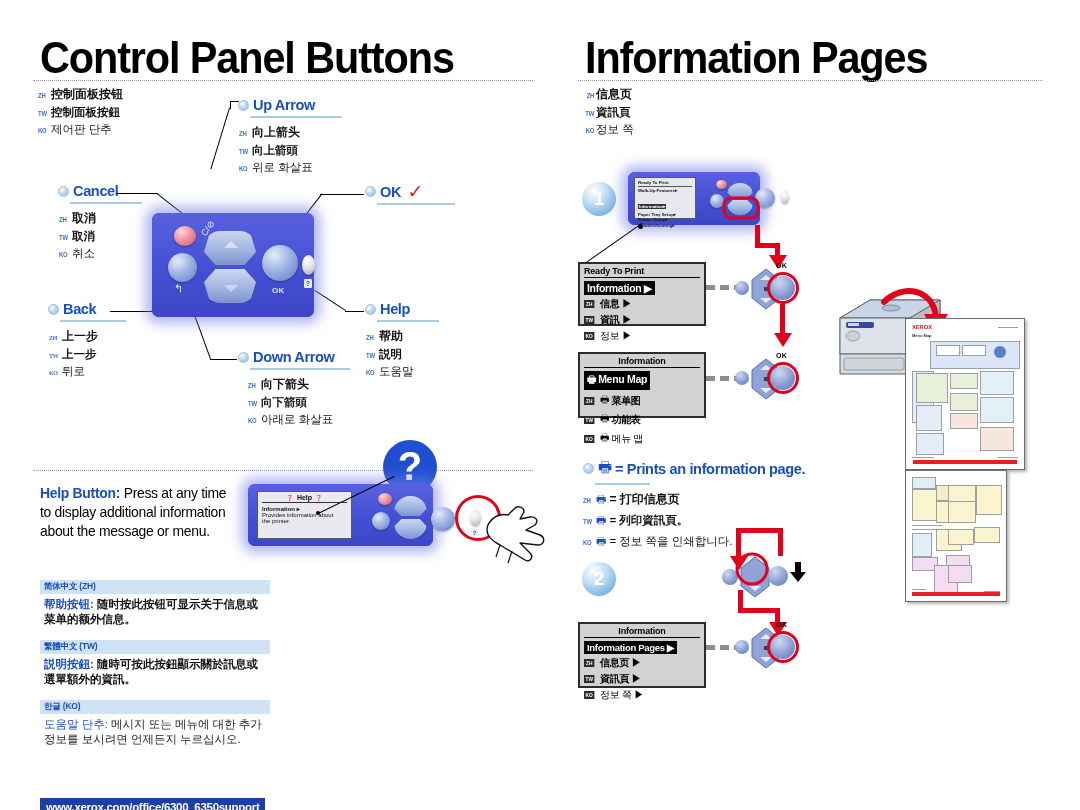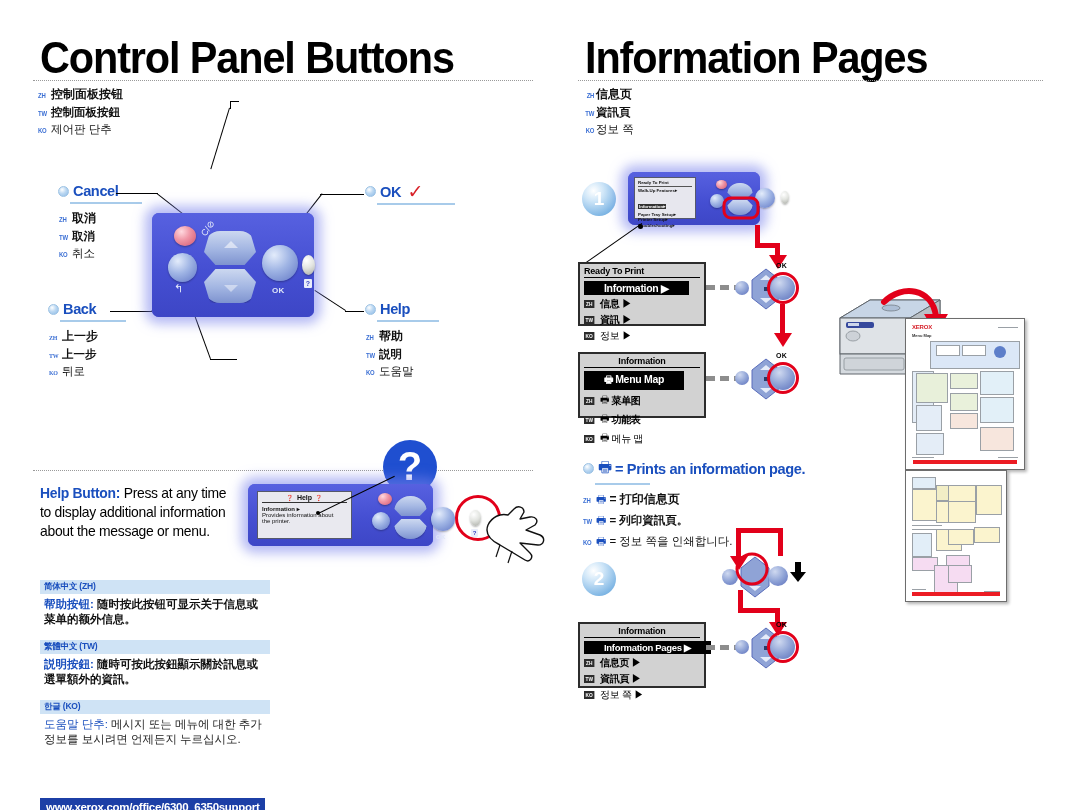--- a/index.html
+++ b/index.html
@@ -84,21 +84,21 @@
   
   .lcd{
     position:absolute;background:#d2d2d2;border:2px solid #2c2c2c;
     font-family:"Liberation Sans",sans-serif;box-sizing:border-box;
   }
   .lcd-title{font-size:9px;font-weight:700;color:#000;padding:2px 4px 1px 4px;letter-spacing:-.2px;}
   .lcd-title.ctr{text-align:center;}
   .lcd-sep{height:1px;background:#000;margin:0 4px 2px 4px;}
   .lcd-hl{
     background:#000;color:#fff;font-size:10.5px;font-weight:700;
-    padding:1px 20px;display:inline-block;letter-spacing:-.3px;white-space:nowrap;
+    padding:1px 3px;display:inline-block;letter-spacing:-.3px;white-space:nowrap;
   }
   .lcd-row{display:flex;align-items:center;padding:1px 4px;white-space:nowrap;}
   .lcd-tag{
     background:#2c2c2c;color:#fff;font-size:6px;font-weight:700;
     padding:0 1px;margin-right:3px;line-height:8px;height:8px;display:inline-block;
     transform:scaleX(.8);transform-origin:left center;min-width:11px;text-align:center;
   }
   .lcd-txt{font-size:10px;font-weight:700;color:#000;letter-spacing:-.3px;}
   .lcd-txt.ko{font-weight:400;}
   .prn{font-size:10px;margin-right:2px;}
@@ -188,20 +188,41 @@
     <div class="langrow">
         <span class="tag">TW</span>
         <span class="twtxt">資訊頁</span>
       </div>
     <div class="langrow">
         <span class="tag">KO</span>
         <span class="kotxt">정보 쪽</span>
       </div>
   </div>
 
+  <div class="callout" style="left:238px;top:96px;width:110px;">
+    <div class="cap">
+      <span class="bullet"></span>
+      <span class="ctitle">Up Arrow</span>
+    </div>
+    <div class="cuL" style="width:92px;margin-left:12px;"></div>
+    <div style="margin-top:6px;margin-left:1px;">
+      <div class="langrow">
+          <span class="tag">ZH</span>
+          <span class="zhtxt">向上箭头</span>
+        </div>
+      <div class="langrow">
+          <span class="tag">TW</span>
+          <span class="twtxt">向上箭頭</span>
+        </div>
+      <div class="langrow">
+          <span class="tag">KO</span>
+          <span class="kotxt">위로 화살표</span>
+        </div>
+    </div>
+  </div>
 
   <div class="leader" style="left:230px;top:101px;width:9px;height:1px;"></div>
   <div class="leader" style="left:230px;top:101px;width:1px;height:8px;"></div>
   <div class="leader" style="left:230px;top:108px;width:64px;transform:rotate(107deg);transform-origin:left top;"></div>
 
   <div class="callout" style="left:58px;top:182px;width:95px;">
     <div class="cap">
       <span class="bullet"></span>
       <span class="ctitle">Cancel</span>
     </div>
@@ -276,20 +297,41 @@
         </div>
       <div class="langrow">
           <span class="tag">KO</span>
           <span class="kotxt">도움말</span>
         </div>
     </div>
   </div>
   <div class="leader" style="left:345px;top:311px;width:19px;"></div>
   <div class="leader" style="left:315px;top:290px;width:37px;transform:rotate(33deg);transform-origin:left top;"></div>
 
+  <div class="callout" style="left:238px;top:348px;width:115px;">
+    <div class="cap">
+      <span class="bullet"></span>
+      <span class="ctitle">Down Arrow</span>
+    </div>
+    <div class="cuL" style="width:100px;margin-left:12px;"></div>
+    <div style="margin-top:6px;margin-left:10px;">
+      <div class="langrow">
+          <span class="tag">ZH</span>
+          <span class="zhtxt">向下箭头</span>
+        </div>
+      <div class="langrow">
+          <span class="tag">TW</span>
+          <span class="twtxt">向下箭頭</span>
+        </div>
+      <div class="langrow">
+          <span class="tag">KO</span>
+          <span class="kotxt">아래로 화살표</span>
+        </div>
+    </div>
+  </div>
   <div class="leader" style="left:210px;top:359px;width:27px;"></div>
   <div class="leader" style="left:210px;top:359px;width:52px;transform:rotate(-110deg);transform-origin:left top;"></div>
 
   <div class="cpanel" style="left:152px;top:213px;width:162px;height:104px;">
     <div class="cp-inner"></div>
     <div class="btn-cancel" style="left:22px;top:13px;width:22px;height:20px;"></div>
     <div class="cp-glyph" style="left:48px;top:10px;font-size:9px;transform:rotate(-55deg);">C/⊘</div>
     <div class="btn-round" style="left:16px;top:40px;width:29px;height:29px;"></div>
     <div class="cp-glyph" style="left:22px;top:70px;">↰</div>
     <div class="btn-up" style="left:52px;top:18px;width:52px;height:34px;"></div>

